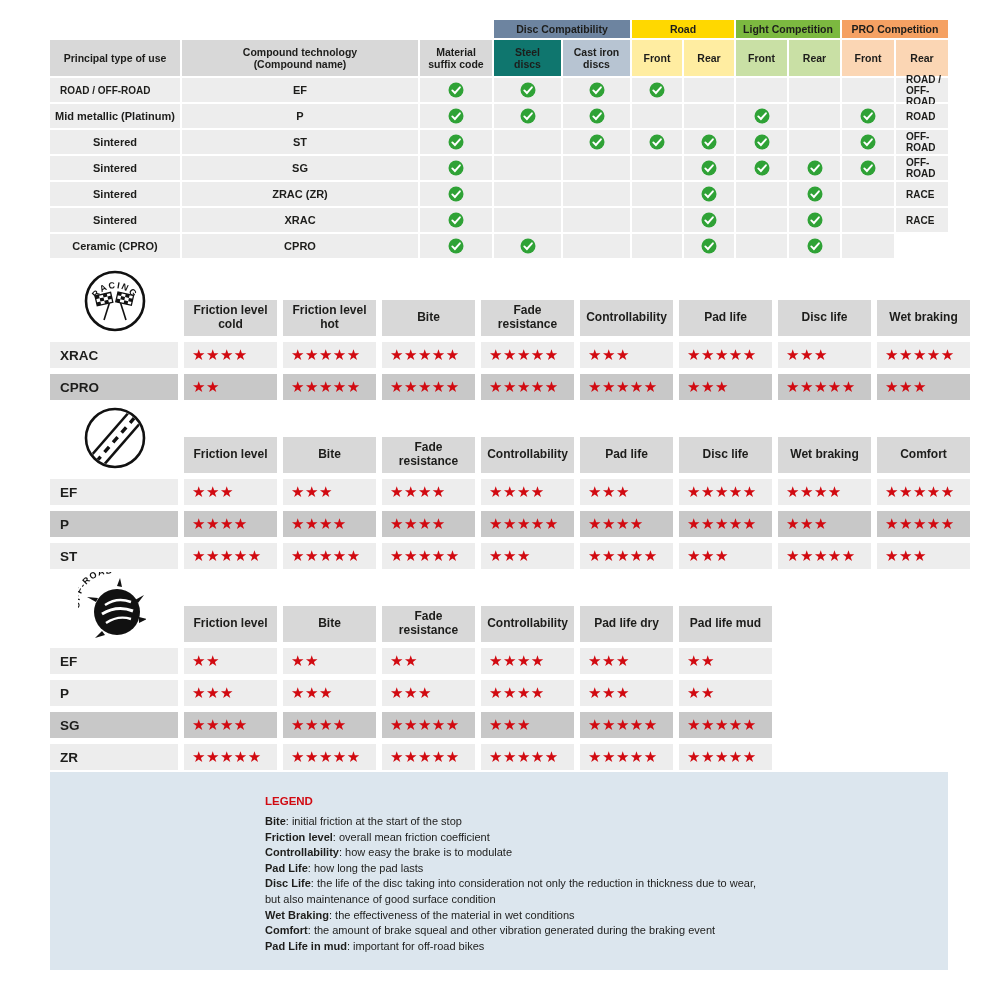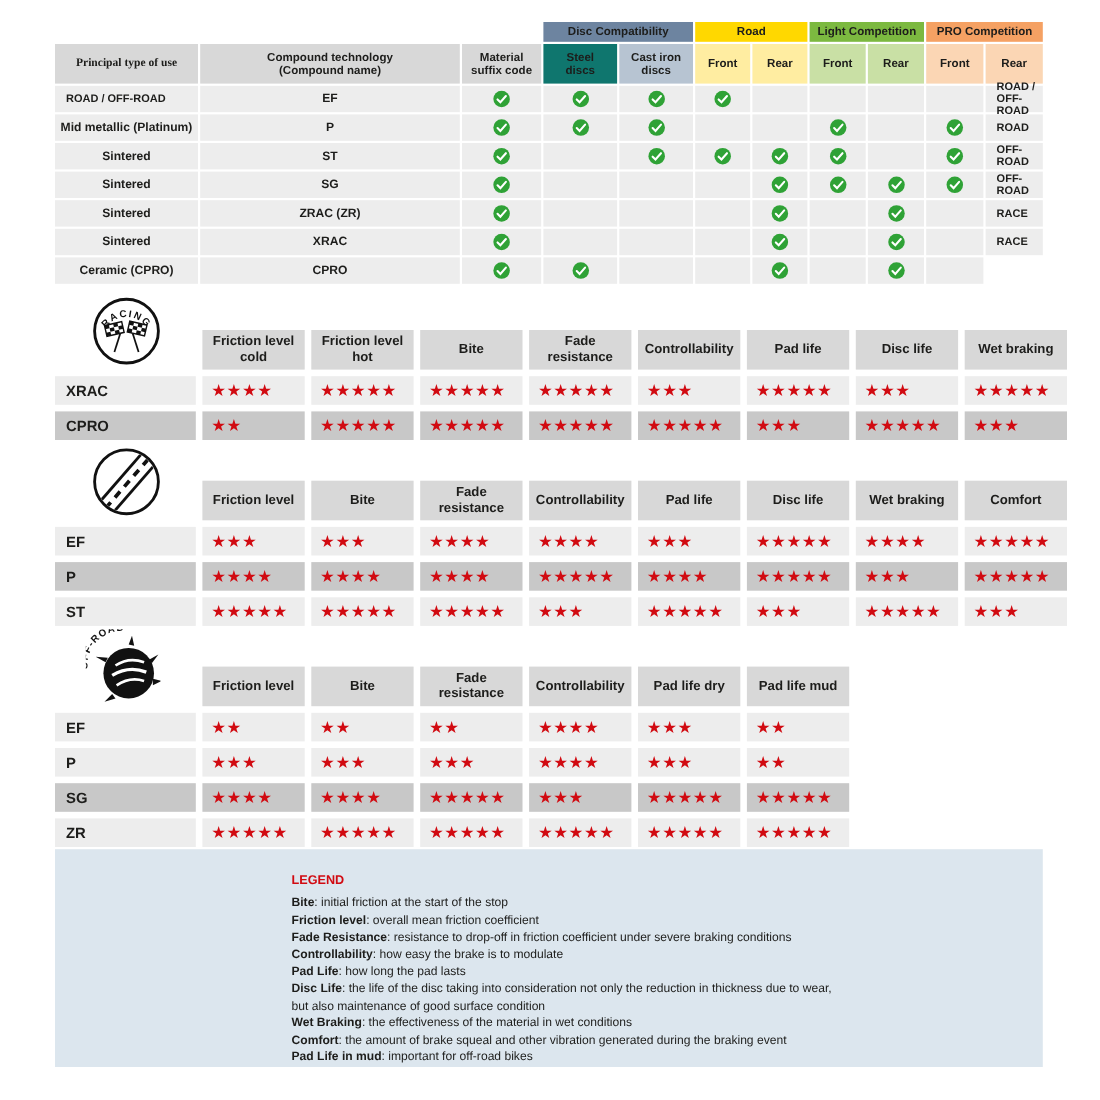--- a/index.html
+++ b/index.html
@@ -16,21 +16,21 @@
   .compat .group-spacer { height:18px; background:transparent; }
   .compat .group-h {
     height:18px; display:flex; align-items:center; justify-content:center;
     font-size:10.5px; font-weight:bold;
   }
   .compat .h {
     min-height:36px; display:flex; align-items:center; justify-content:center;
     text-align:center; font-size:10.5px; font-weight:bold; line-height:1.18;
     background:#d8d8d8; padding:2px 4px;
   }
-  .compat .h.c0 { padding:2px 1px;font-family:Liberation Serif, serif; }
+  .compat .h.c0 { padding:2px 1px; }
   .compat .h.c1 { padding:2px 38px; }
   .compat .h.c3, .compat .h.c4 { padding:2px 10px; }
   .compat .cell {
     height:24px; background:#ededed; display:flex; align-items:center; justify-content:center;
     font-size:11px;
   }
   .compat .use { justify-content:flex-start; padding-left:10px; font-weight:bold; font-size:10px; }
   .compat .compound { font-weight:bold; }
   .compat .code { font-weight:bold; }
 
@@ -491,21 +491,20 @@
       <div class="rcell light">★★★★★</div>
       <div class="rcell light">★★★★★</div>
       <div class="rcell light">★★★★★</div>
     </div>
 
   <div class="legend">
     <div class="legend-title">LEGEND</div>
     <div>
         <div class="legend-line"><b>Bite</b>: initial friction at the start of the stop</div>
         <div class="legend-line"><b>Friction level</b>: overall mean friction coefficient</div>
-        <div class="legend-line"><b>Fade Resistance</b>: resistance to drop-off in friction coefficient under severe braking conditions</div>
         <div class="legend-line"><b>Controllability</b>: how easy the brake is to modulate</div>
         <div class="legend-line"><b>Pad Life</b>: how long the pad lasts</div>
         <div class="legend-line"><b>Disc Life</b>: the life of the disc taking into consideration not only the reduction in thickness due to wear,</div>
         <div class="legend-line">but also maintenance of good surface condition</div>
         <div class="legend-line"><b>Wet Braking</b>: the effectiveness of the material in wet conditions</div>
         <div class="legend-line"><b>Comfort</b>: the amount of brake squeal and other vibration generated during the braking event</div>
         <div class="legend-line"><b>Pad Life in mud</b>: important for off-road bikes</div>
       </div>
   </div>
 

